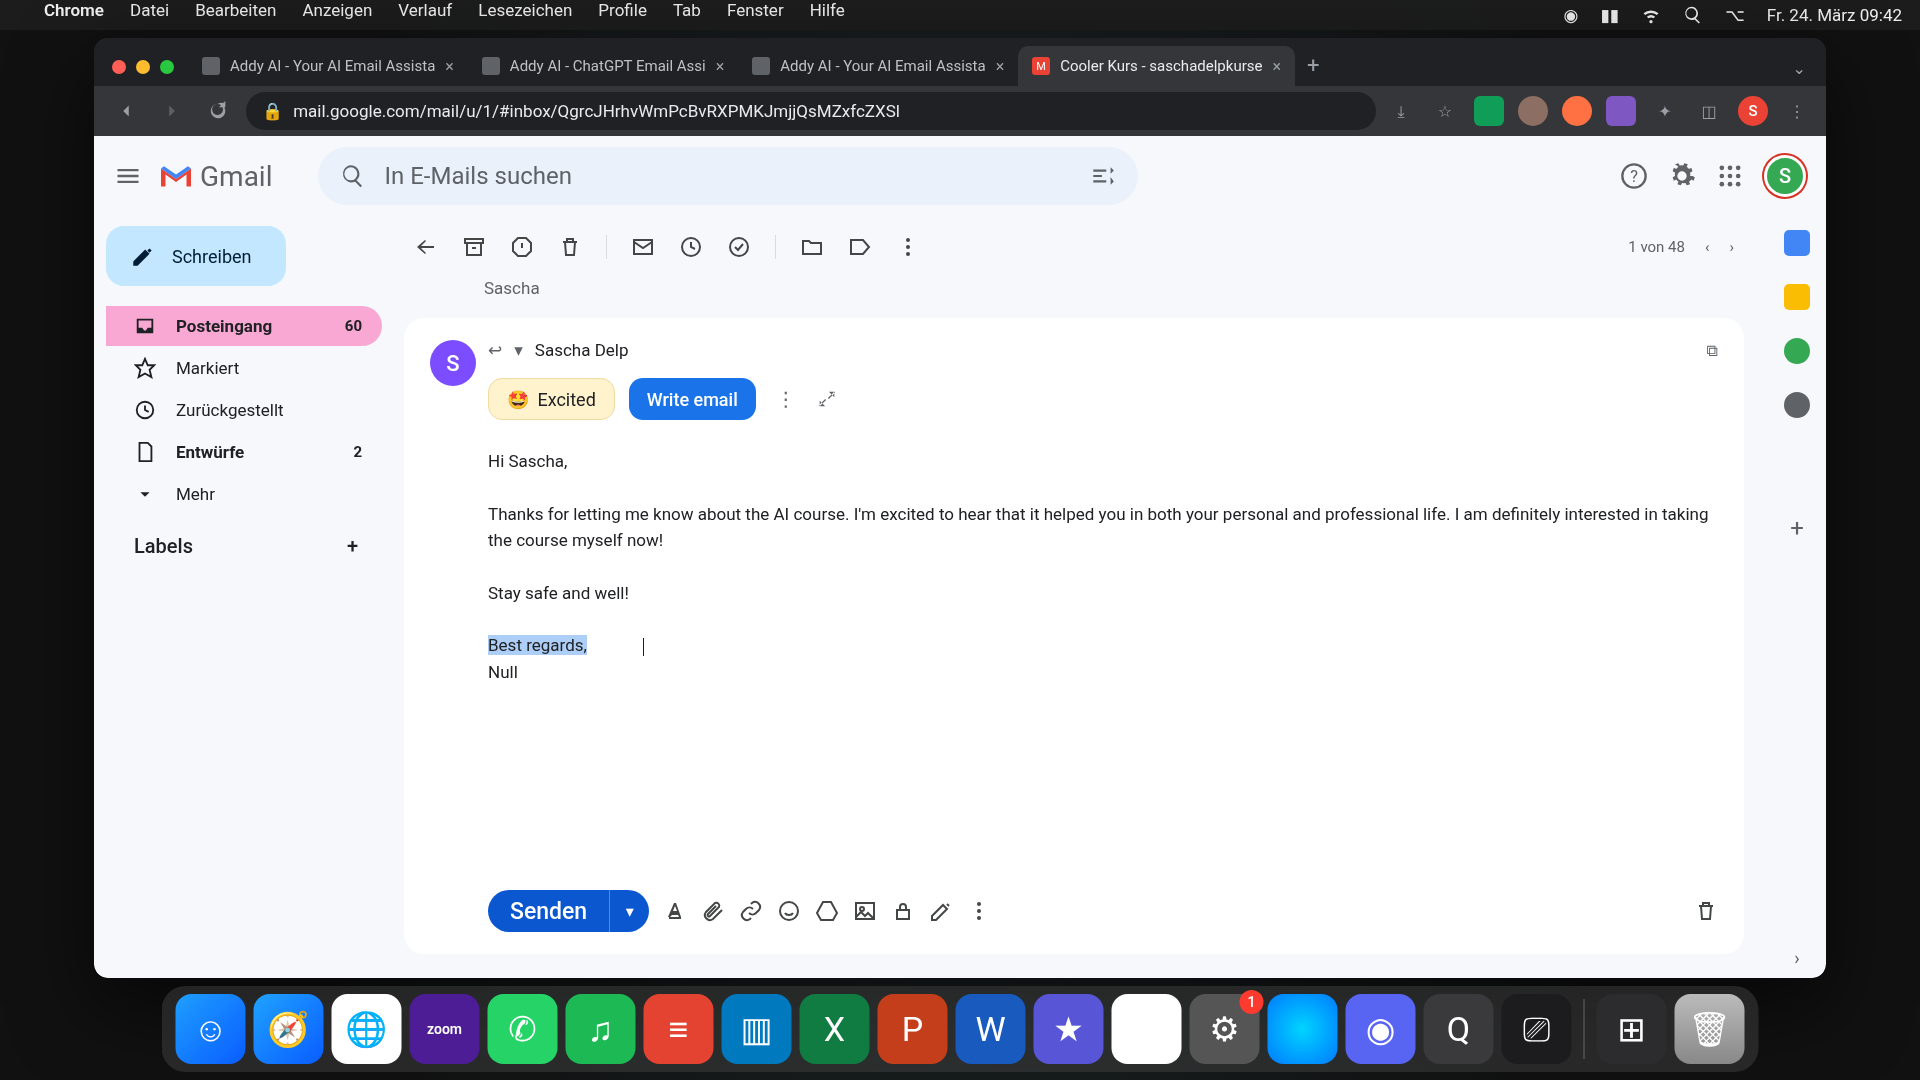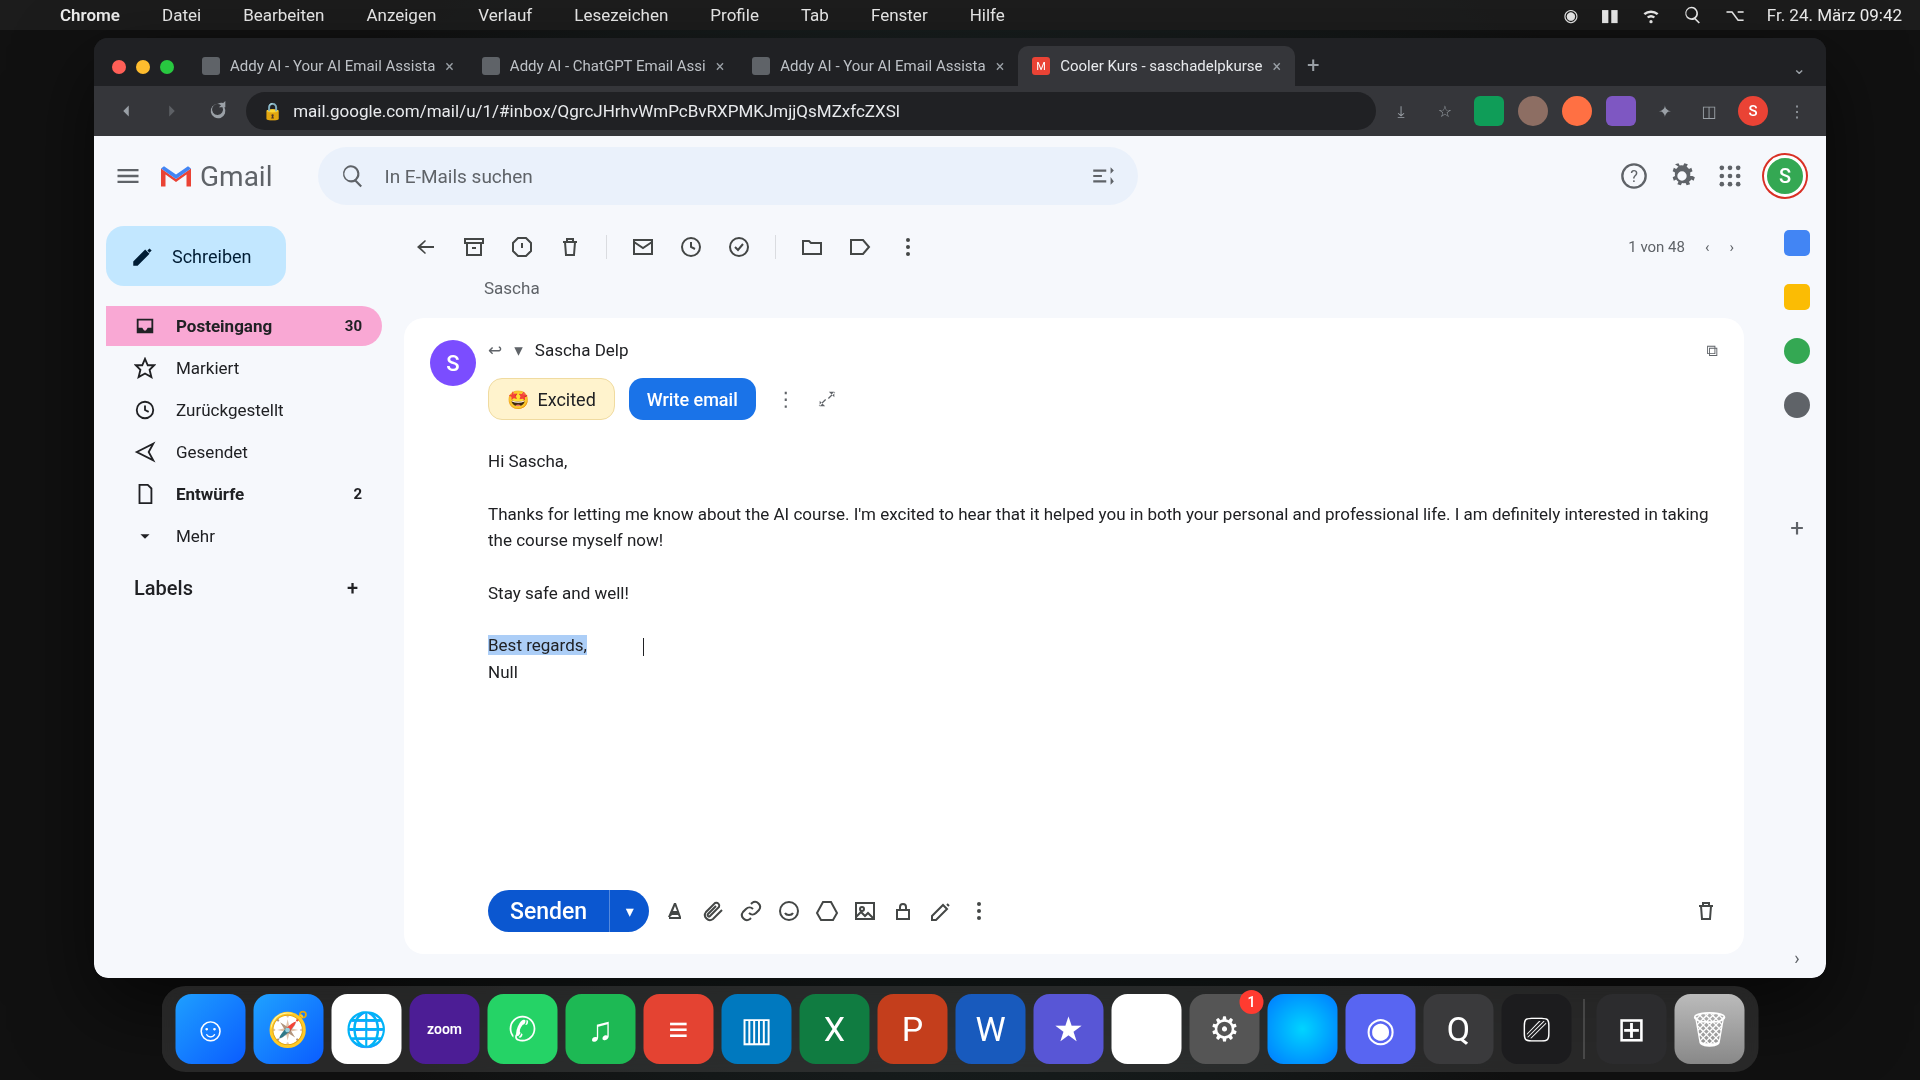--- a/index.html
+++ b/index.html
@@ -2,21 +2,21 @@
 <html><head>
 <meta charset="utf-8">
 <style>
 * { margin:0; padding:0; box-sizing:border-box; font-family: -apple-system, BlinkMacSystemFont, "Segoe UI", Roboto, Arial, sans-serif; }
 body { width:1920px; height:1080px; background:#000; overflow:hidden; position:relative; }
 
 
 .desktop { position:absolute; inset:0; background: radial-gradient(circle at 50% 50%, #233, #111 70%); }
 
 
-.menubar { position:absolute; top:0; left:0; right:0; height:30px; background:rgba(30,30,30,0.95); display:flex; align-items:center; color:#eee; font-size:17px; padding:0 18px; gap:42px; }
+.menubar { position:absolute; top:0; left:0; right:0; height:30px; background:rgba(30,30,30,0.95); display:flex; color:#eee; font-size:17px; padding:0 18px; gap:26px; }
 .menubar .apple { font-size:19px; }
 .menubar .app-name { font-weight:600; }
 .menubar .spacer { flex:1; }
 .menubar .status { display:flex; align-items:center; gap:22px; font-size:17px; }
 .menubar .status svg { width:20px; height:20px; fill:#eee; }
 
 
 .chrome { position:absolute; left:94px; top:38px; width:1732px; height:940px; background:#202124; border-radius:14px; overflow:hidden; box-shadow:0 30px 80px rgba(0,0,0,0.6); display:flex; flex-direction:column; }
 
 
@@ -42,21 +42,21 @@
 .tool-icons .chip{width:30px;height:30px;display:flex;align-items:center;justify-content:center;border-radius:50%;}
 .tool-icons .avatar{width:30px;height:30px;border-radius:50%;background:#ea4335;color:#fff;display:flex;align-items:center;justify-content:center;font-size:15px;font-weight:500;}
 
 
 .gmail { flex:1; background:#f6f8fc; display:flex; flex-direction:column; overflow:hidden; border-radius:0 0 14px 14px;}
 .gmail-header { height:80px; display:flex; align-items:center; padding:0 20px; gap:16px; }
 .hamburger{width:28px;height:28px;color:#5f6368;}
 .gmail-logo { display:flex; align-items:center; gap:6px; font-size:28px; color:#5f6368; font-weight:400;}
 .gmail-logo .m{width:36px;height:28px;}
 .search { flex:0 0 820px; height:58px; background:#eaf1fb; border-radius:30px; display:flex; align-items:center; padding:0 22px; gap:18px; margin-left:30px;}
-.search input { border:none; background:transparent; font-size:19px; flex:1; outline:none; color:#b91c1c;}
+.search input { border:none; background:transparent; font-size:24px; flex:1; outline:none; color:#b91c1c;}
 .search input::placeholder{color:#5f6368;}
 .search .tune{color:#5f6368;}
 .header-right { margin-left:auto; display:flex; align-items:center; gap:20px; }
 .header-right .ico{width:28px;height:28px;color:#5f6368;}
 .header-right .acct{width:42px;height:42px;border-radius:50%;background:#34a853;color:#fff;display:flex;align-items:center;justify-content:center;font-size:20px;font-weight:500;border:3px solid #fff;box-shadow:0 0 0 2px #d93025;}
 
 .gmail-body { flex:1; display:flex; overflow:hidden; }
 
 
 .sidebar { width:300px; padding:10px 12px; display:flex; flex-direction:column; gap:2px;}
@@ -279,40 +279,34 @@
           <svg width="26" height="26" viewBox="0 0 24 24" fill="#001d35">
               <path d="M3 17l11-11 4 4L7 21H3v-4zm15-12l2 2-2 2-2-2z"></path>
             </svg>
           <span>Schreiben</span>
         </div>
         <div class="nav-item active">
           <svg class="ico" viewBox="0 0 24 24" fill="#202124">
               <path d="M3 4h18v16H3zm2 2v8h4l2 3h2l2-3h4V6z"></path>
             </svg>
           <span>Posteingang</span>
-          <span class="count">30</span>
+          <span class="count">60</span>
         </div>
         <div class="nav-item">
           <svg class="ico" viewBox="0 0 24 24" fill="none" stroke="#202124" stroke-width="2">
               <path d="M12 2l3 7h7l-5 5 2 8-7-4-7 4 2-8-5-5h7z"></path>
             </svg>
           <span>Markiert</span>
         </div>
         <div class="nav-item">
           <svg class="ico" viewBox="0 0 24 24" fill="none" stroke="#202124" stroke-width="2">
               <circle cx="12" cy="12" r="9"></circle>
               <path d="M12 7v5l4 2"></path>
             </svg>
           <span>Zurückgestellt</span>
-        </div>
-        <div class="nav-item">
-          <svg class="ico" viewBox="0 0 24 24" fill="none" stroke="#202124" stroke-width="2">
-              <path d="M3 12l18-9-5 9 5 9z"></path>
-            </svg>
-          <span>Gesendet</span>
         </div>
         <div class="nav-item" style="font-weight:700">
           <svg class="ico" viewBox="0 0 24 24" fill="none" stroke="#202124" stroke-width="2">
               <path d="M6 2h9l4 4v16H6z"></path>
             </svg>
           <span>Entwürfe</span>
           <span class="count">2</span>
         </div>
         <div class="nav-item">
           <svg class="ico" viewBox="0 0 24 24" fill="#202124">

